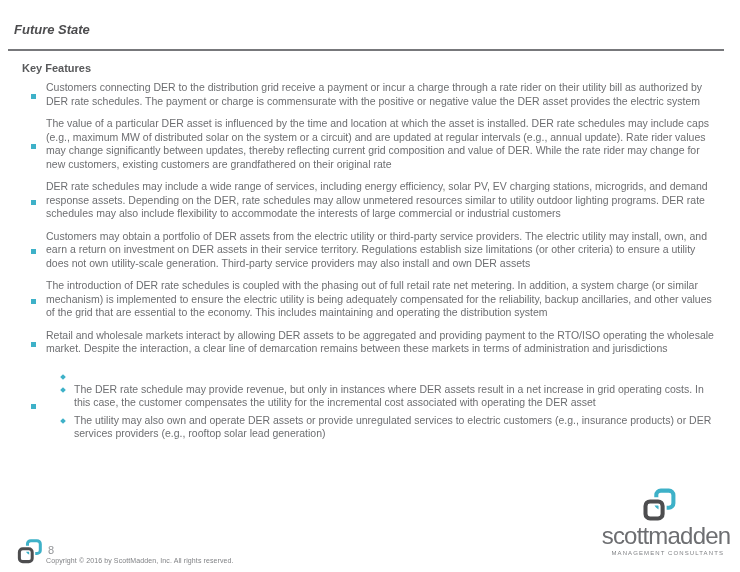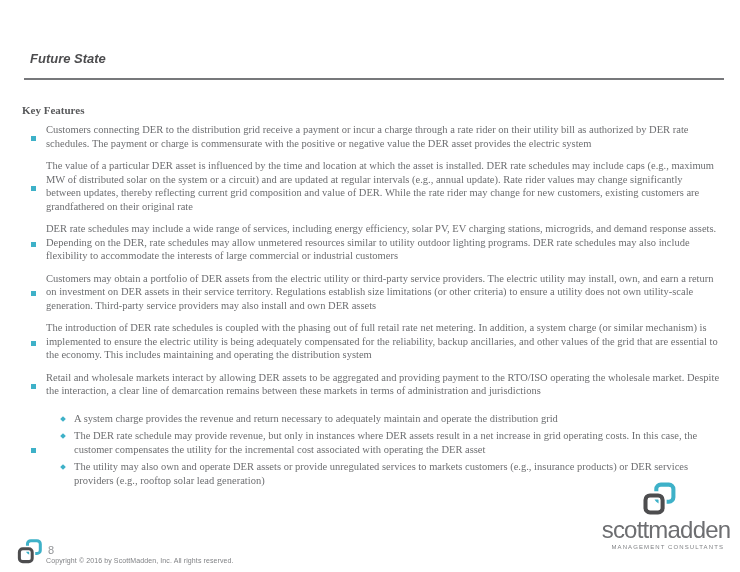--- a/index.html
+++ b/index.html
@@ -10,21 +10,21 @@
     position: relative;
     overflow: hidden;
   }
   .slide {
     position: absolute;
     inset: 0;
     background: #ffffff;
   }
 
   
-  .slide-header { padding: 22px 16px 0 24px; margin-top: 29px; }
+  .slide-header { padding: 22px 16px 0 8px; }
   .kicker {
     font-size: 13px;
     font-weight: bold;
     font-style: italic;
     color: #4d4d4f;
     padding-left: 6px;
     margin-bottom: 12px;
   }
   .page-title {
     font-size: 23px;
@@ -32,21 +32,21 @@
     color: #636466;
     letter-spacing: 0.2px;
     margin-bottom: 7px;
   }
   .header-rule {
     height: 0;
     border-top: 2.5px solid #77787b;
   }
 
   
-  .slide-body { padding: 24px 20px 0 22px; font-family: Liberation Serif, serif; }
+  .slide-body { padding: 11px 20px 0 22px; }
   .section-heading {
     font-size: 11px;
     font-weight: bold;
     color: #58595b;
     margin-bottom: 7px;
   }
   ul.bullets { list-style: none; }
   ul.bullets > li {
     display: flex;
     align-items: center;
@@ -101,21 +101,21 @@
   .copyright {
     font-size: 7px;
     color: #808285;
     letter-spacing: 0.1px;
     line-height: 9px;
   }
 
   .footer-logo {
     position: absolute;
     right: 15px;
-    bottom: 22px;
+    bottom: 16px;
     width: 118px;
     display: flex;
     flex-direction: column;
     align-items: center;
   }
   .logo-mark-large { width: 36px; height: 36px; margin-bottom: 1px; margin-left: -14px; }
   .logo-wordmark {
     font-size: 24px;
     color: #6d6e71;
     letter-spacing: -0.8px;
@@ -168,29 +168,28 @@
       <li>
         <span class="marker-square"></span>
         <span>Retail and wholesale markets interact by allowing DER assets to be aggregated and providing payment to the RTO/ISO operating the wholesale market. Despite the interaction, a clear line of demarcation remains between these markets in terms of administration and jurisdictions</span>
       </li>
       <li>
         <span class="marker-square"></span>
         <span>
           <ul class="sub-bullets">
             <li>
               <span class="marker-diamond"></span>
-              <span>A system charge provides the revenue and return necessary to adequately maintain and operate the distribution grid</span>
             </li>
             <li>
               <span class="marker-diamond"></span>
               <span>The DER rate schedule may provide revenue, but only in instances where DER assets result in a net increase in grid operating costs. In this case, the customer compensates the utility for the incremental cost associated with operating the DER asset</span>
             </li>
             <li>
               <span class="marker-diamond"></span>
-              <span>The utility may also own and operate DER assets or provide unregulated services to markets customers (e.g., insurance products) or DER services providers (e.g., rooftop solar lead generation)</span>
+              <span>The utility may also own and operate DER assets or provide unregulated services to electric customers (e.g., insurance products) or DER services providers (e.g., rooftop solar lead generation)</span>
             </li>
           </ul>
         </span>
       </li>
     </ul>
   </main>
 
   <div class="footer-left">
     <svg class="footer-mark" viewBox="0 0 40 40">
       <rect x="17" y="4" width="19" height="19" rx="5" fill="none" stroke="#3eb1c8" stroke-width="4.5"></rect>

